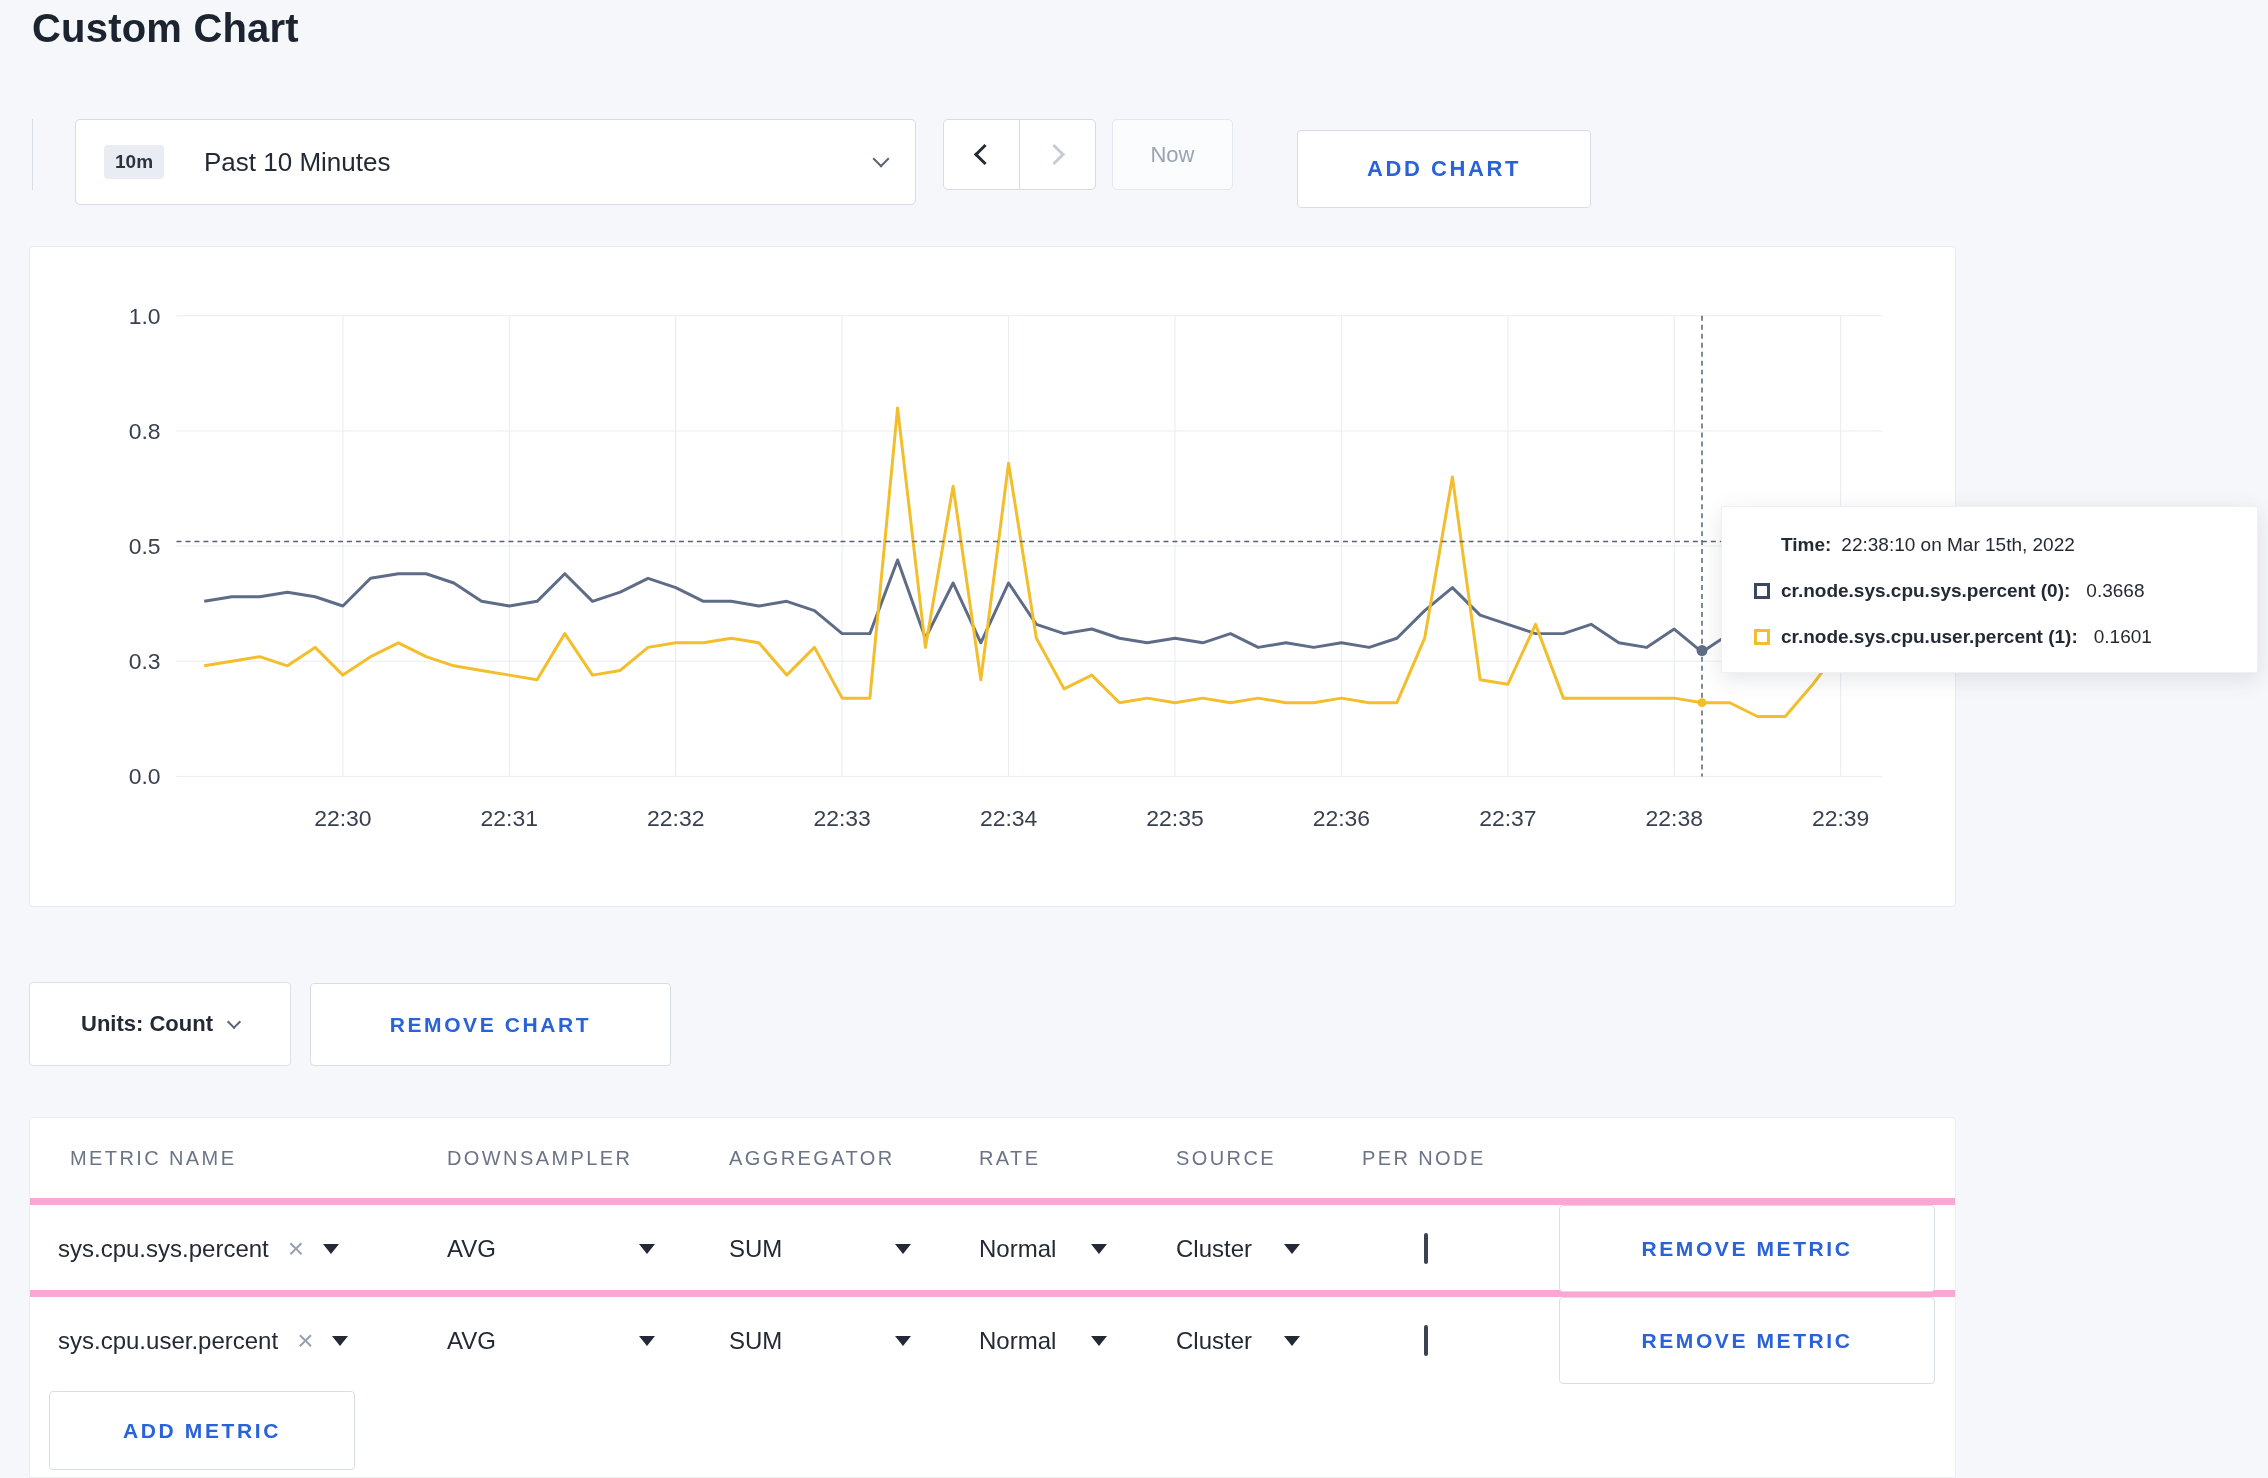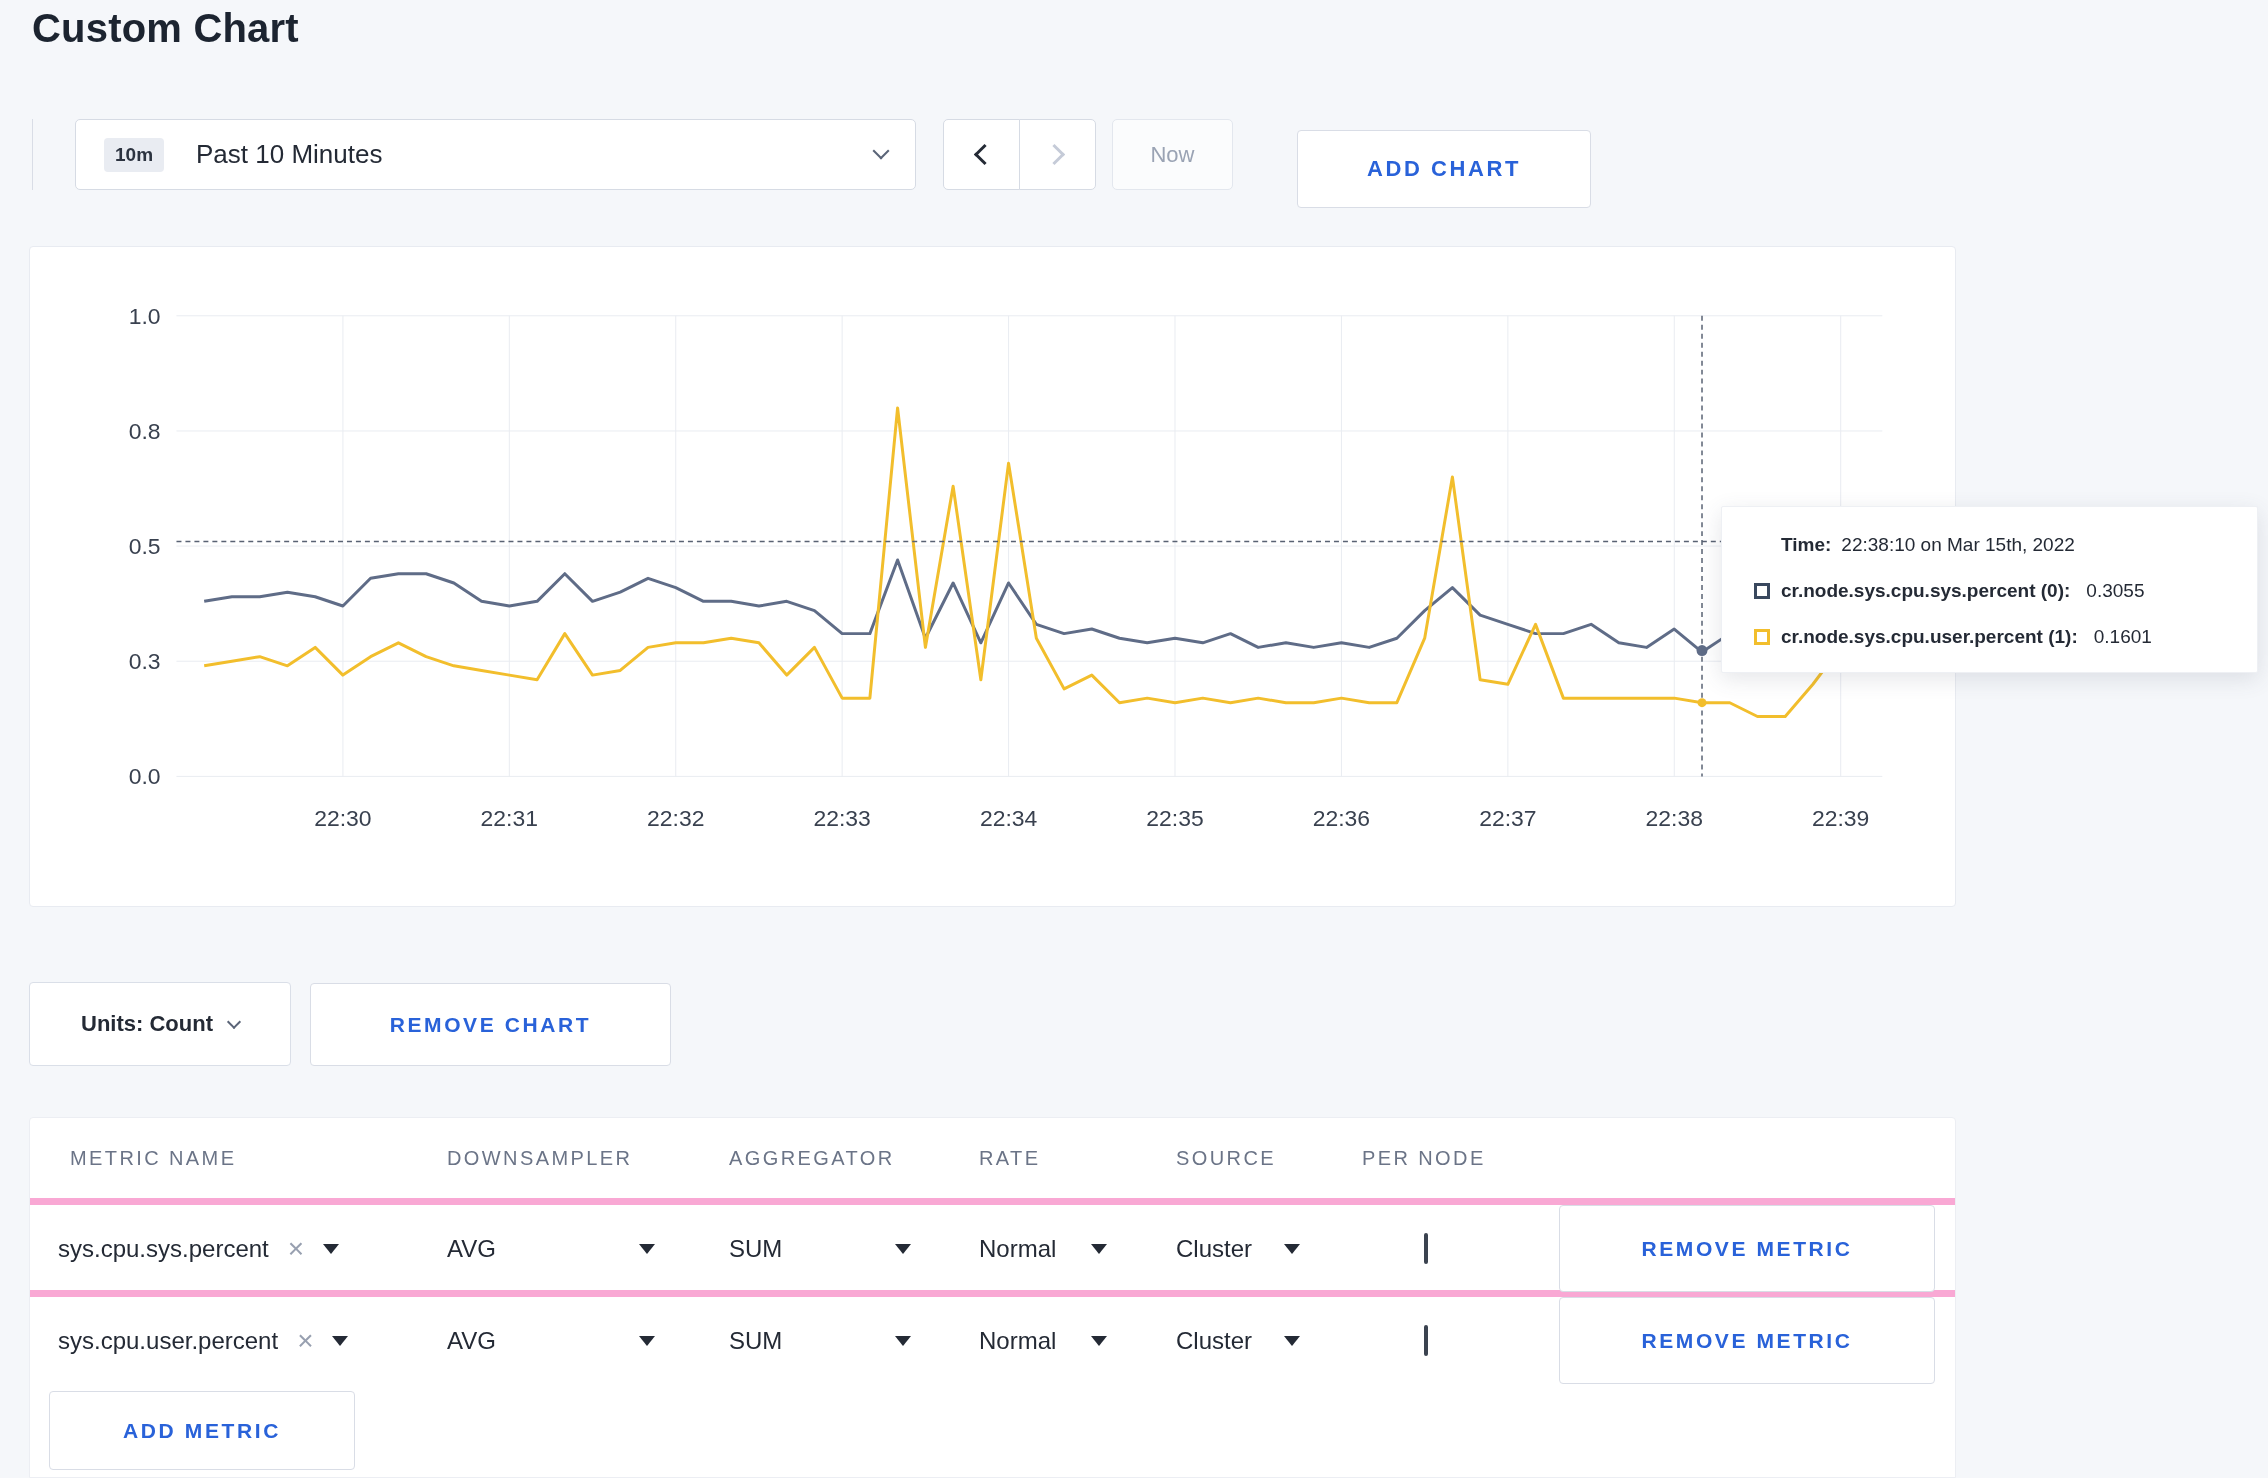--- a/index.html
+++ b/index.html
@@ -11,23 +11,23 @@
     color: #242a35;
     overflow: hidden;
   }
   .page-title {
     position: absolute; left: 32px; top: 6px;
     font-size: 40px; font-weight: 600; color: #1c2430; letter-spacing: .2px;
   }
   
   .toolbar-divider { position: absolute; left: 32px; top: 119px; width: 1px; height: 71px; background: #d9dde6; }
   .time-picker {
-    position: absolute; left: 75px; top: 119px; width: 841px; height: 71px;
+    position: absolute; left: 75px; top: 119px; width: 841px; height: 86px;
     background: #fff; border: 1px solid #d6dbe4; border-radius: 5px;
-    display: flex; align-items: center; padding: 0 28px; gap: 32px; cursor: pointer;
+    display: flex; align-items: center; padding: 0 28px; gap: 40px; cursor: pointer;
   }
   .time-badge {
     background: #e9ecf2; color: #2c3340; font-weight: 700; font-size: 19px;
     padding: 6px 11px; border-radius: 4px;
   }
   .time-label { font-size: 26px; color: #242a35; }
   .chev-down {
     width: 12px; height: 12px; border-right: 2px solid #5a6477; border-bottom: 2px solid #5a6477;
     transform: rotate(45deg); margin-top: -7px;
   }
@@ -179,21 +179,21 @@
     </svg>
 </div>
 
 <div class="tooltip">
   <div class="tt-time">
     <span class="tt-label">Time:</span><span>22:38:10 on Mar 15th, 2022</span>
   </div>
   <div class="tt-row">
     <span class="tt-swatch" style="border-color: rgb(57, 72, 94);"></span>
     <span class="tt-name">cr.node.sys.cpu.sys.percent (0):</span>
-    <span class="tt-val">0.3055</span>
+    <span class="tt-val">0.3668</span>
   </div>
   <div class="tt-row">
     <span class="tt-swatch" style="border-color: rgb(242, 190, 44);"></span>
     <span class="tt-name">cr.node.sys.cpu.user.percent (1):</span>
     <span class="tt-val">0.1601</span>
   </div>
 </div>
 
 <div class="units-dd">
   <span>Units: Count</span>

